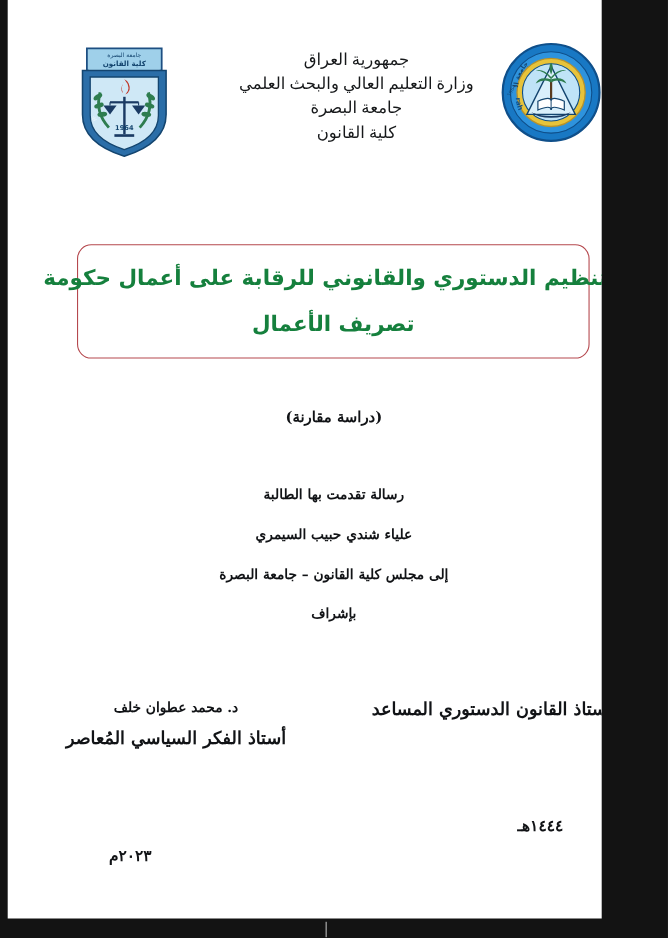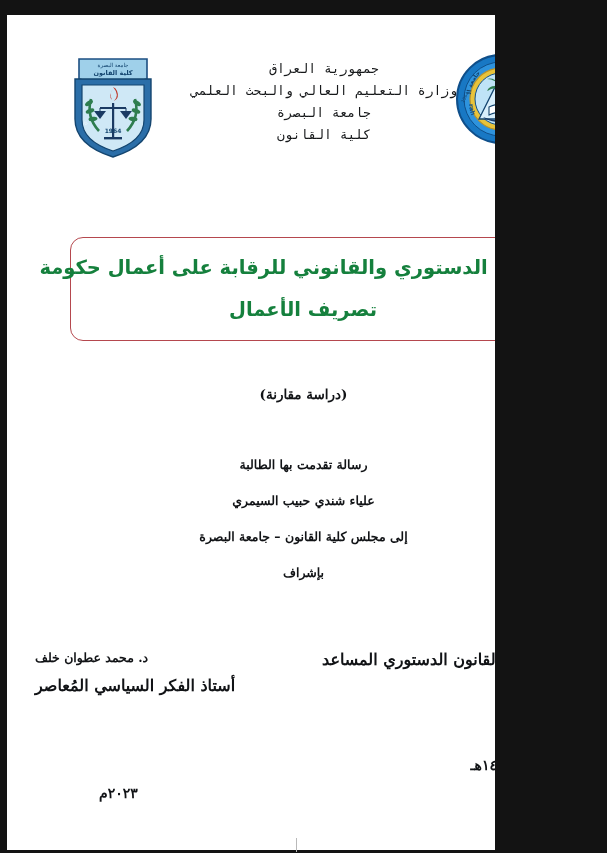--- a/index.html
+++ b/index.html
@@ -20,22 +20,22 @@
     width: 607px;
     height: 853px;
     background: #131313;
     box-sizing: border-box;
   }
 
   
   .page {
     position: absolute;
     left: 7px;
-    top: 15px;
-    width: 488px;
+    top: 0;
+    width: 540px;
     height: 835px;
     background: #ffffff;
     box-sizing: border-box;
     direction: rtl;
     overflow: hidden;
   }
 
   
   .logos {
     position: absolute;
@@ -61,22 +61,22 @@
 
   
   .header-block {
     position: absolute;
     top: 44px;
     left: 0;
     width: 593px;
     text-align: center;
   }
   .header-line {
-    font-family: Liberation Mono, monospace;
-    font-size: 13px;
+    font-family: Liberation Serif, serif;
+    font-size: 15px;
     color: #16181a;
     line-height: 22px;
     white-space: nowrap;
     padding-left: 41px;
   }
 
   
   .title-box {
     position: absolute;
     left: 63px;
@@ -140,21 +140,21 @@
     position: absolute;
     top: 630px;
     left: 0;
     width: 593px;
     height: 80px;
   }
   .sup-col {
     position: absolute;
     top: 0;
     width: 250px;
-    text-align: left;
+    text-align: center;
   }
   .sup-col.right { right: 28px; }
   .sup-col.left  { left: 28px; }
   .sup-name {
     font-family: "DejaVu Serif", "Liberation Serif", serif;
     font-size: 12.5px;
     font-weight: bold;
     color: #111316;
     line-height: 26px;
     white-space: nowrap;

